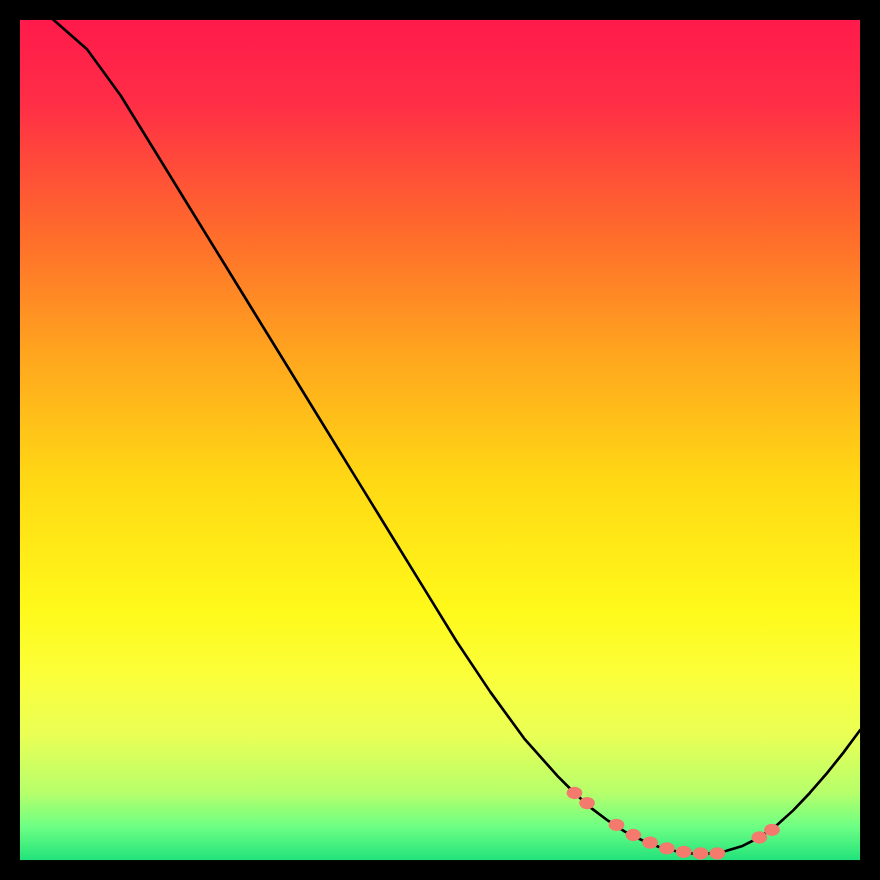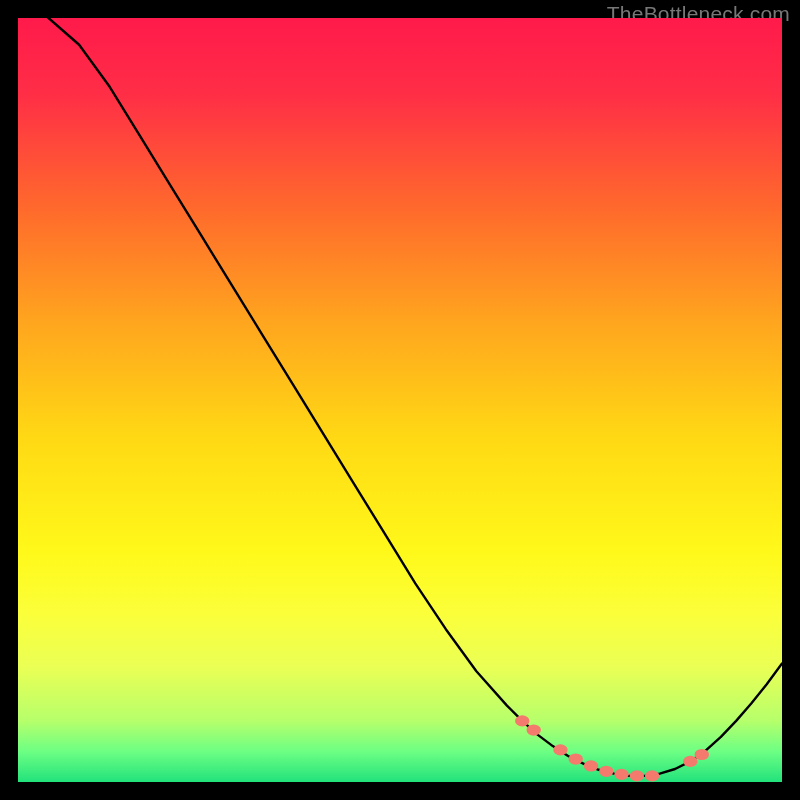--- a/index.html
+++ b/index.html
@@ -25,21 +25,20 @@
     font-size: 21px;
     color: #777;
     letter-spacing: 0.2px;
   }
   svg { display: block; }
 </style>
 </head>
 <body>
 
 <div class="frame">
-  <div class="attribution">TheBottleneck.com</div>
   <svg class="plot" viewBox="0 0 764 764" preserveAspectRatio="none">
     <defs>
       <linearGradient id="bg-grad" x1="0" y1="0" x2="0" y2="1">
           <stop offset="0%" stop-color="#ff1a4b"></stop>
           <stop offset="10%" stop-color="#ff2e46"></stop>
           <stop offset="25%" stop-color="#ff6a2c"></stop>
           <stop offset="40%" stop-color="#ffa61e"></stop>
           <stop offset="55.00000000000001%" stop-color="#ffd914"></stop>
           <stop offset="70%" stop-color="#fff91a"></stop>
           <stop offset="78%" stop-color="#fbff3a"></stop>

